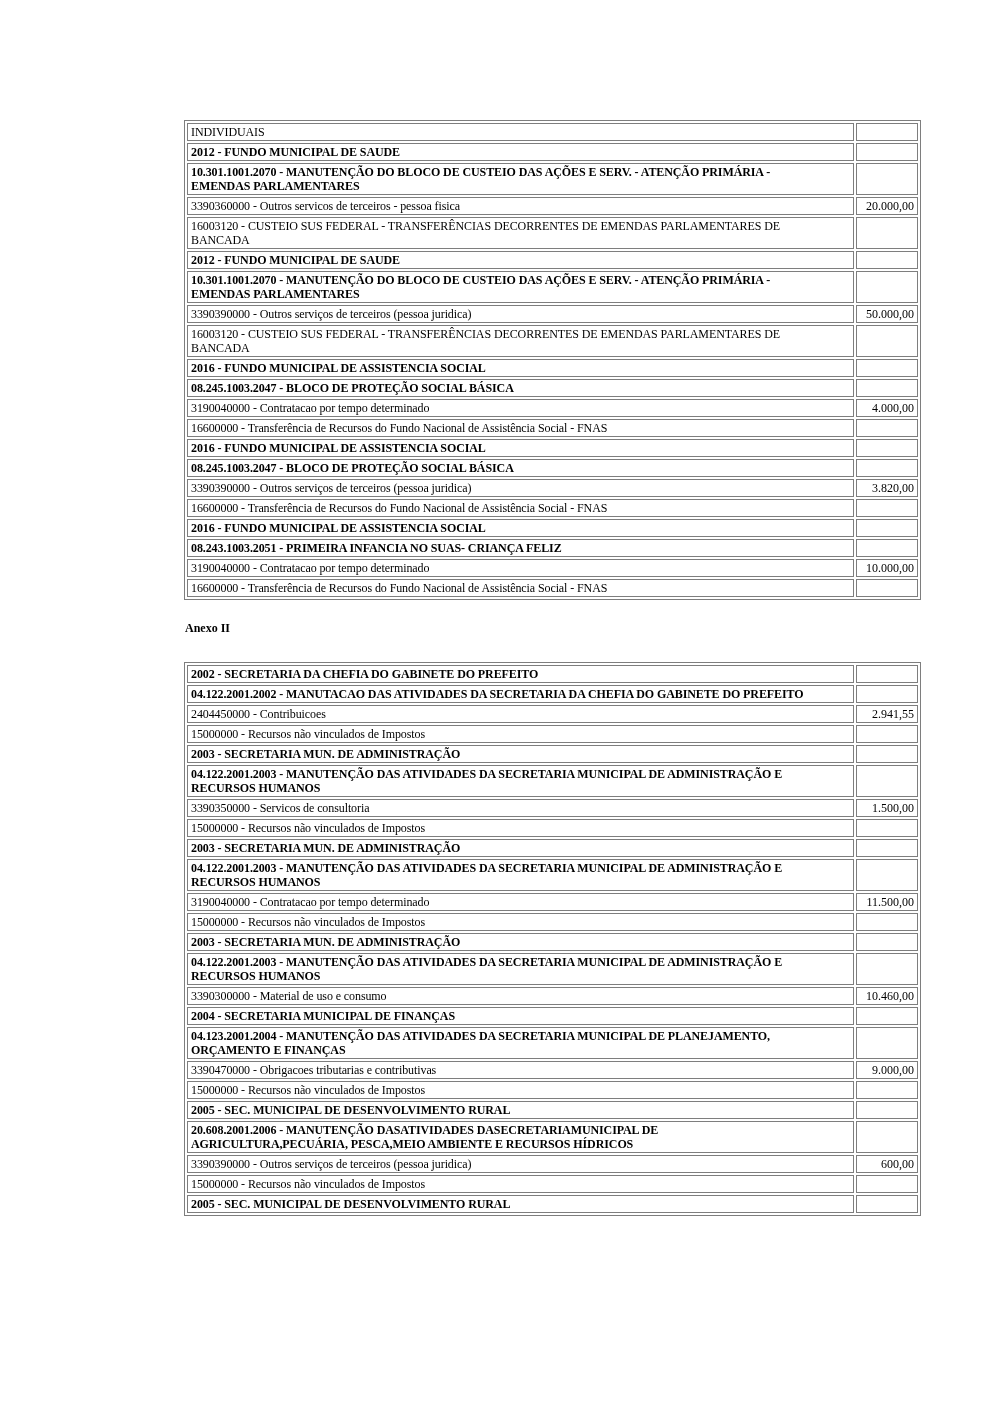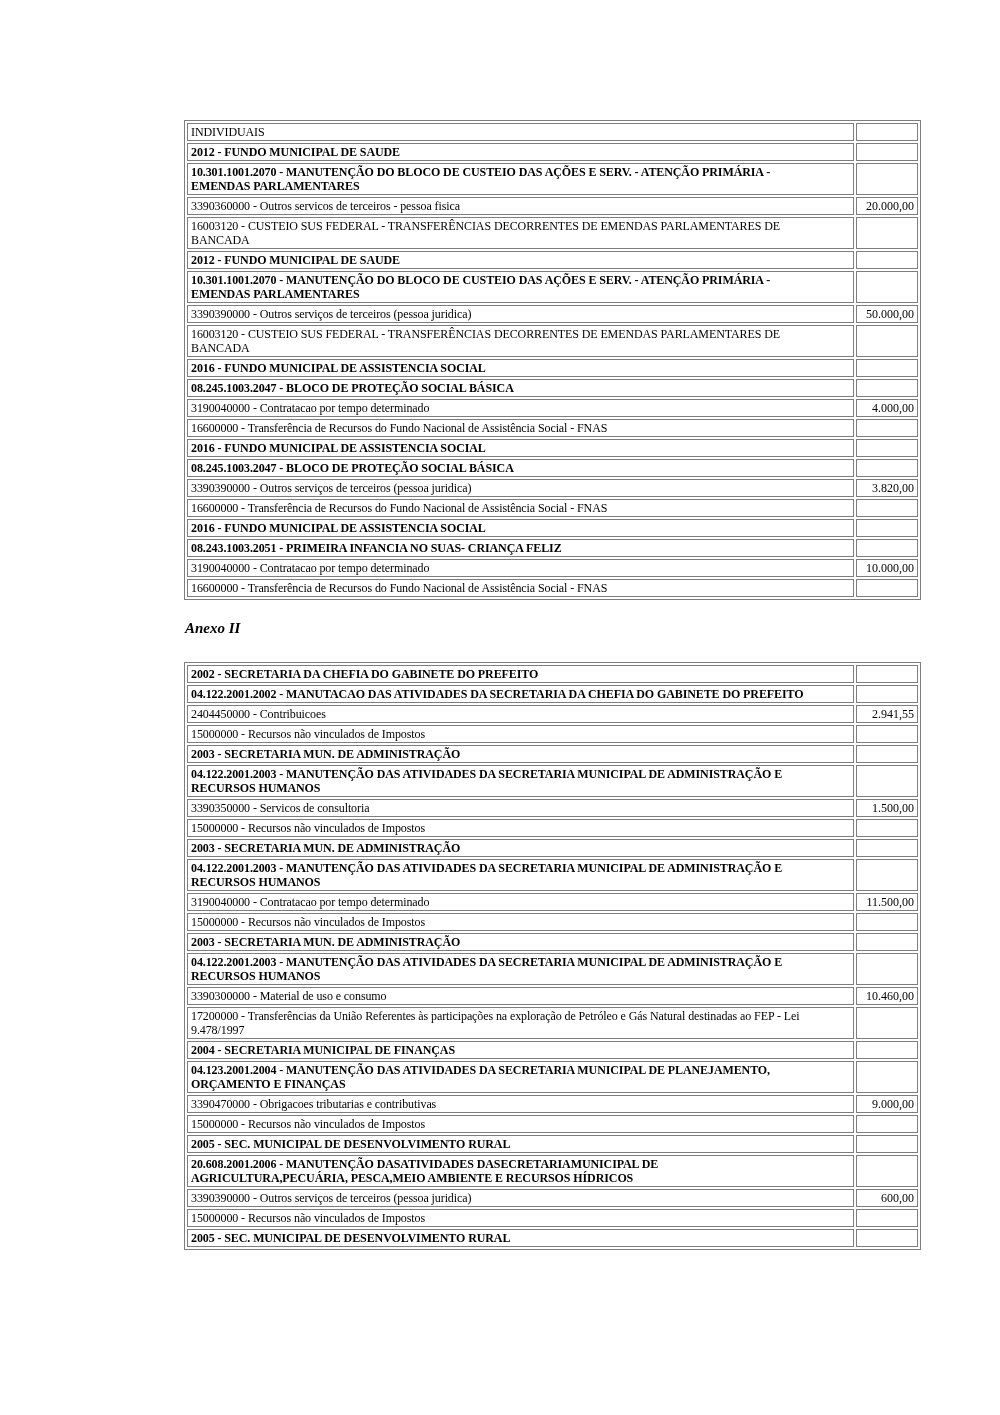--- a/index.html
+++ b/index.html
@@ -41,24 +41,23 @@
   }
   td.c-val {
     width: 54px;
     text-align: right;
     white-space: nowrap;
   }
   .b { font-weight: bold; }
   .total-table { margin-top: 6px; }
   .anexo-heading {
     font-weight: bold;
-    font-size: 15px;
+    font-size: 12px;
     line-height: 15px;
     margin: 21px 0 26px 1px;
-    font-style: italic;
   }
 </style>
 </head>
 <body>
 
 <div class="page">
   <div class="content">
 
     <table class="grid">
       <tbody>
@@ -215,25 +214,20 @@
           <tr>
             <td class="c-main b">04.122.2001.2003 - MANUTENÇÃO DAS ATIVIDADES DA SECRETARIA MUNICIPAL DE ADMINISTRAÇÃO E
 RECURSOS HUMANOS</td>
             <td class="c-val b"></td>
           </tr>
           <tr>
             <td class="c-main">3390300000 - Material de uso e consumo</td>
             <td class="c-val">10.460,00</td>
           </tr>
           <tr>
-            <td class="c-main">17200000 - Transferências da União Referentes às participações na exploração de Petróleo e Gás Natural destinadas ao FEP - Lei
-9.478/1997</td>
-            <td class="c-val"></td>
-          </tr>
-          <tr>
             <td class="c-main b">2004 - SECRETARIA MUNICIPAL DE FINANÇAS</td>
             <td class="c-val b"></td>
           </tr>
           <tr>
             <td class="c-main b">04.123.2001.2004 - MANUTENÇÃO DAS ATIVIDADES DA SECRETARIA MUNICIPAL DE PLANEJAMENTO,
 ORÇAMENTO E FINANÇAS</td>
             <td class="c-val b"></td>
           </tr>
           <tr>
             <td class="c-main">3390470000 - Obrigacoes tributarias e contributivas</td>

